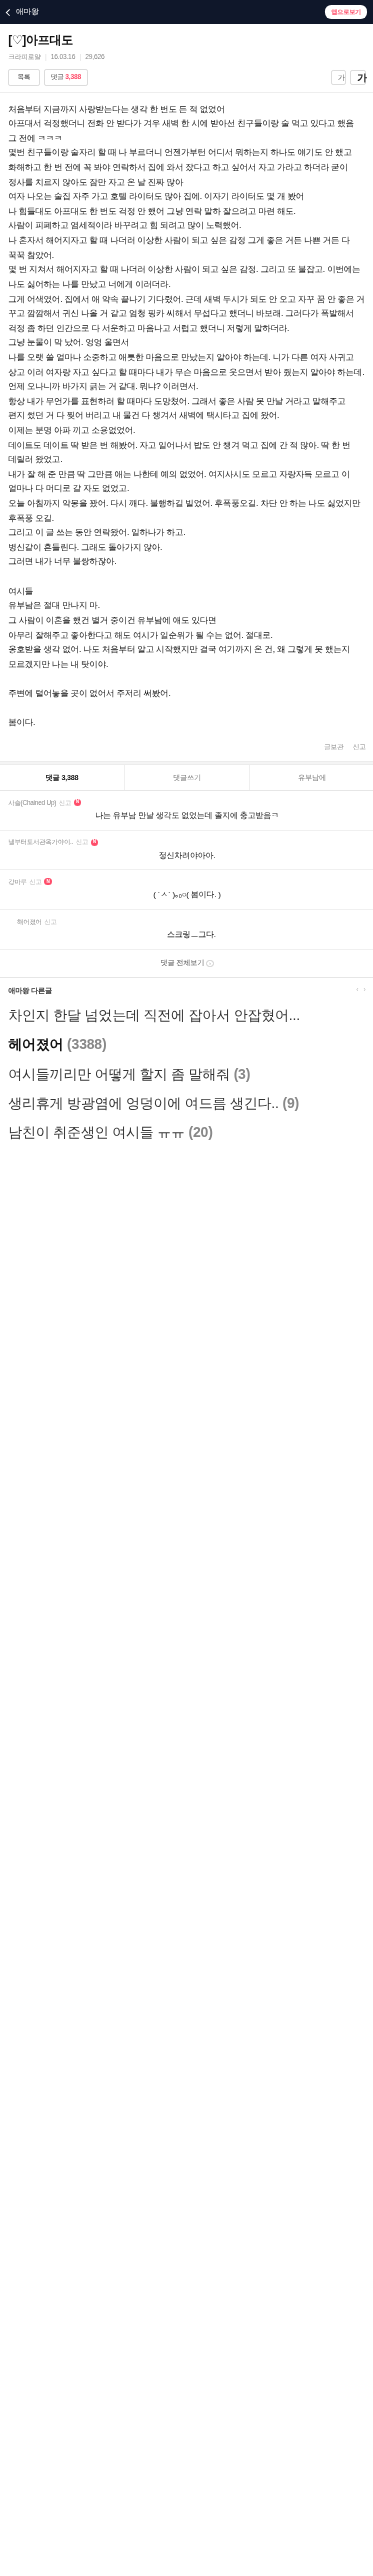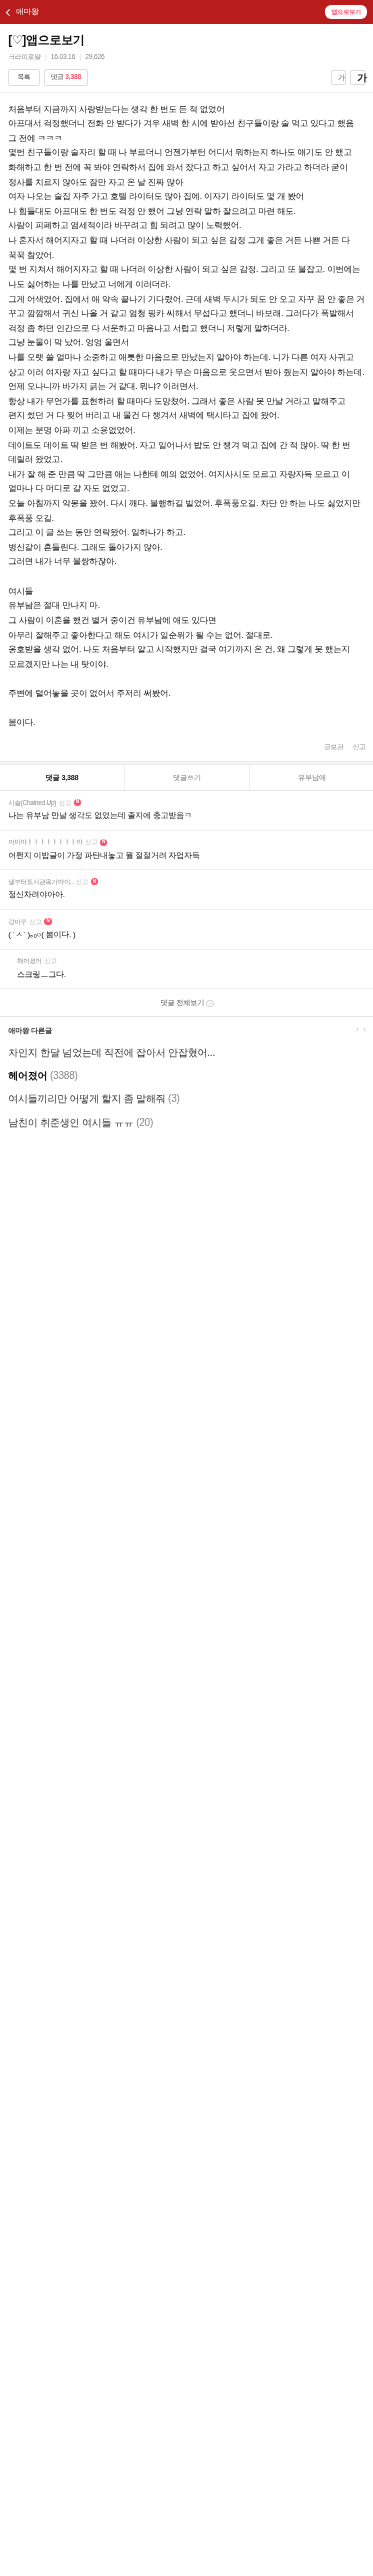--- a/index.html
+++ b/index.html
@@ -10,21 +10,21 @@
     background: #ffffff;
     color: #111;
     font-size: 8.8px;
     line-height: 1.55;
   }
   .page { width: 374px; position: relative; }
 
   
   .topbar {
     height: 24px;
-    background: #b91c1c;
+    background: #0f172a;
     display: flex;
     align-items: center;
     justify-content: space-between;
     padding: 0 7.2px;
     color: #fff;
   }
   .topbar-left { display:flex; align-items:center; gap:3.1px; font-size:7.7px; }
   .back-chevron {
     display:inline-block; width:4.6px; height:4.6px;
     border-left:1px solid #fff; border-bottom:1px solid #fff;
@@ -111,20 +111,21 @@
   .badge-n {
     display:inline-flex; align-items:center; justify-content:center;
     width:7.2px; height:7.2px; border-radius:50%;
     background:#ff4d6a; color:#fff; font-size:4.6px; font-weight:bold;
     line-height:1;
   }
   .c-text {
     margin-top: 2.6px;
     font-size: 8px; color:#111; letter-spacing:-0.2px; line-height:1.6;
     word-break: keep-all;
+    text-align: center;
   }
   .c-reply { padding-left: 17px; }
 
   .view-all {
     text-align:center; padding: 7.7px 0 8.2px 0;
     font-size: 7.2px; color:#555; letter-spacing:-0.2px;
     border-bottom: 0.5px solid #e6e6e6;
   }
   .view-all .arrow {
     display:inline-block; width:7.2px; height:7.2px; border:0.5px solid #ccc; border-radius:50%;
@@ -133,42 +134,42 @@
 
   
   .rel-head {
     display:flex; align-items:center; justify-content:space-between;
     padding: 7.2px 8.2px 5.2px 8.2px;
   }
   .rel-title { font-size:7.2px; color:#333; font-weight:bold; letter-spacing:-0.2px;text-align:center; }
   .rel-nav { display:flex; gap:5.2px; color:#bbb; font-size:6.7px; }
   .rel-list { padding: 0 8.2px 10.3px 8.2px; }
   .rel-item {
-    font-size: 10px; color:#333; letter-spacing:-0.2px;
+    font-size: 14px; color:#333; letter-spacing:-0.2px;
     padding: 4.1px 0; line-height:1.5;
     white-space: nowrap; overflow:hidden; text-overflow: ellipsis;
   }
   .rel-item.bold { font-weight: bold; color:#111; }
-  .rel-item .cnt { color:#888; font-weight:normal;text-align:center; }
+  .rel-item .cnt { color:#888; font-weight:bold;text-align:center; }
 </style>
 </head>
 <body>
 
 <div class="page">
 
   <div class="topbar">
     <div class="topbar-left">
       <span class="back-chevron"></span>
       <span>애마왕</span>
     </div>
     <button class="login-btn">앱으로보기</button>
   </div>
 
   <div class="title-wrap">
-    <div class="post-title">[♡]앱으로보기</div>
+    <div class="post-title">[♡]아프대도</div>
   </div>
   <div class="meta-row">
     <span>크라피로얄</span>
     <span class="meta-sep">|</span>
     <span>16.03.16</span>
     <span class="meta-sep">|</span>
     <span>29,626</span>
   </div>
 
   <div class="toolbar">
@@ -233,28 +234,20 @@
 
   <div class="comment">
     <div class="c-head">
       <span class="c-nick">사슬(Chained Up)</span>
       <span class="c-report">신고</span>
       <span class="badge-n">N</span>
     </div>
     <div class="c-text">나는 유부남 만날 생각도 없었는데 졸지에 충고받음ㅋ</div>
   </div>
 
-  <div class="comment">
-    <div class="c-head">
-      <span class="c-nick">까마야ㅑㅑㅑㅑㅑㅑㅑㅑ야</span>
-      <span class="c-report">신고</span>
-      <span class="badge-n">N</span>
-    </div>
-    <div class="c-text">어쩐지 이밥글이 가정 파탄내놓고 뭘 절절거려 자업자득</div>
-  </div>
 
   <div class="comment">
     <div class="c-head">
       <span class="c-nick">낼부터도서관옥가야이..</span>
       <span class="c-report">신고</span>
       <span class="badge-n">N</span>
     </div>
     <div class="c-text">정신차려야아아.</div>
   </div>
 
@@ -291,19 +284,23 @@
     <div class="rel-item">차인지 한달 넘었는데 직전에 잡아서 안잡혔어...</div>
     <div class="rel-item bold">
       <span>헤어졌어</span>
       <span class="cnt">(3388)</span>
     </div>
     <div class="rel-item">
       <span>여시들끼리만 어떻게 할지 좀 말해줘</span>
       <span class="cnt">(3)</span>
     </div>
     <div class="rel-item">
+      <span>생리휴게 방광염에 엉덩이에 여드름 생긴다..</span>
+      <span class="cnt">(9)</span>
+    </div>
+    <div class="rel-item">
       <span>남친이 취준생인 여시들 ㅠㅠ</span>
       <span class="cnt">(20)</span>
     </div>
   </div>
 
 </div>
 
 
 </body></html>

